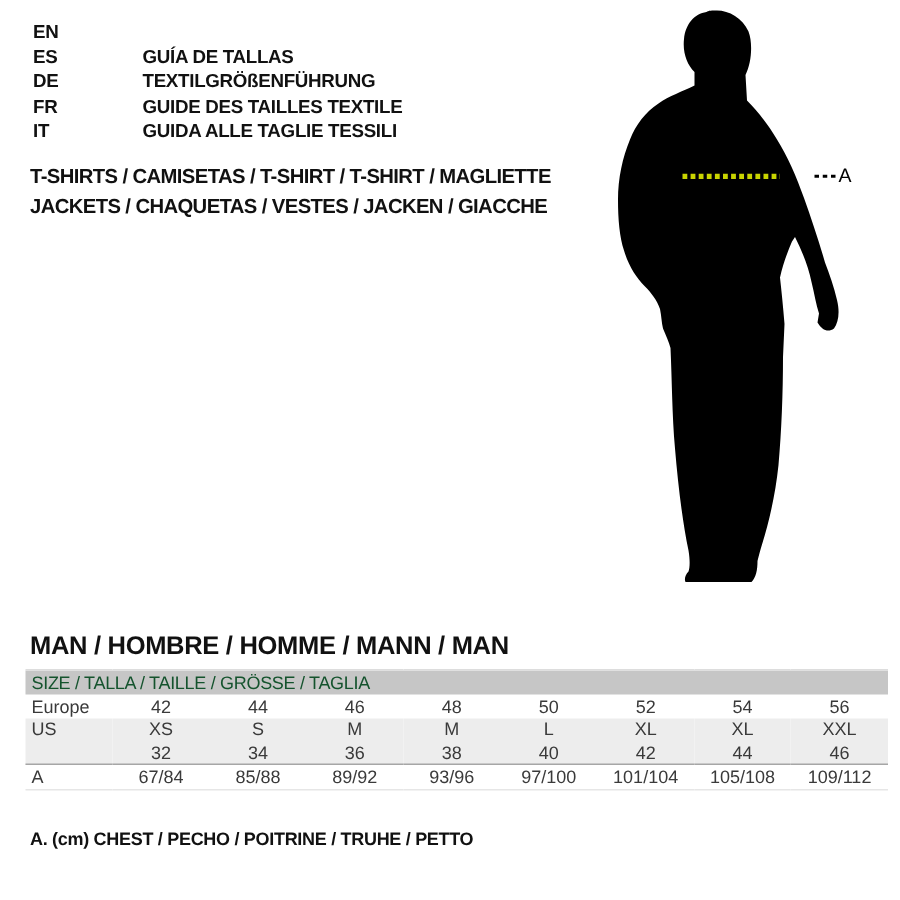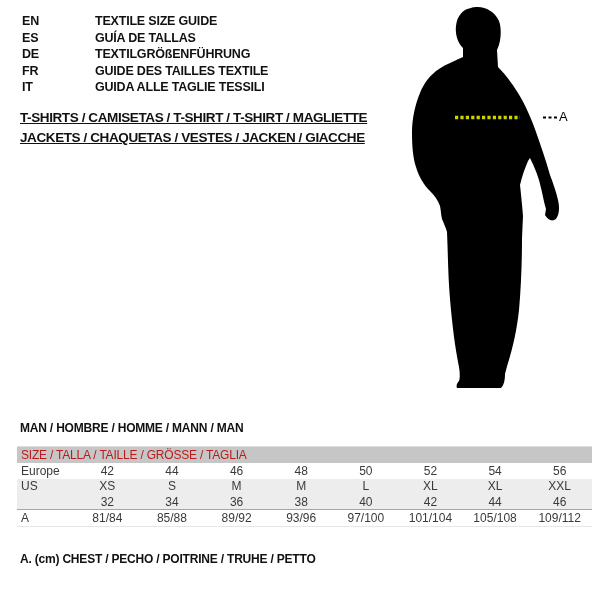--- a/index.html
+++ b/index.html
@@ -14,56 +14,55 @@
 
   
   .lang-block { position:absolute; left:22px; top:13px; }
   .lang-row { display:flex; height:16.5px; align-items:center;
               font-size:12.5px; font-weight:700; letter-spacing:-0.2px;gap:37px; }
   .lang-code { width:36px; }
 
   
   .products { position:absolute; left:20px; top:108px;
               font-size:13.5px; font-weight:700; line-height:19.5px;
-              letter-spacing:-0.4px; white-space:nowrap;text-decoration:underline; }
+              letter-spacing:-0.4px; white-space:nowrap; }
 
   
   .figure-wrap { position:absolute; left:410px; top:0; width:190px; height:400px; }
   .figure-wrap svg { display:block; }
   .a-label { position:absolute; left:559px; top:109px; font-size:13px; color:#000; }
 
   
   .section-title { position:absolute; left:20px; top:421px;
-                   font-size:12px; font-weight:700; letter-spacing:-0.2px; }
+                   font-size:17px; font-weight:700; letter-spacing:-0.2px; }
 
   
   .size-table { position:absolute; left:17px; top:446px; width:575px;
                 border-collapse:collapse; table-layout:fixed;
                 font-size:12px; color:#3a3a3a; }
-  .size-table th { background:var(--header-bg,#c6c6c6); color:#b91c1c;
+  .size-table th { background:var(--header-bg,#c6c6c6); color:#14532d;
                    font-weight:400; text-align:left; height:16px;
                    padding:1px 0 1px 4px; border-top:1px solid #dddddd;
                    letter-spacing:-0.2px; }
   .size-table td { height:15.5px; text-align:center; padding:0; }
   .size-table td.row-label { text-align:left; padding-left:4px; }
   .size-table tr.shaded td { background:var(--shaded-bg,#ededed); }
   .size-table tr.last-row td { border-top:1px solid var(--divider,#a6a6a6);
                                height:17px; border-bottom:1px solid #e6e6e6; }
 
   
   .footnote { position:absolute; left:20px; top:552px;
               font-size:12px; font-weight:700; letter-spacing:-0.2px; }
 </style>
 </head>
 <body>
 
 <div class="lang-block">
   <div class="lang-row">
     <span class="lang-code">EN</span>
-    <span>TEXTILE SIZE GUIDE</span>
   </div>
   <div class="lang-row">
     <span class="lang-code">ES</span>
     <span>GUÍA DE TALLAS</span>
   </div>
   <div class="lang-row">
     <span class="lang-code">DE</span>
     <span>TEXTILGRÖßENFÜHRUNG</span>
   </div>
   <div class="lang-row">
@@ -151,21 +150,21 @@
       <td>34</td>
       <td>36</td>
       <td>38</td>
       <td>40</td>
       <td>42</td>
       <td>44</td>
       <td>46</td>
     </tr>
     <tr class="last-row">
       <td class="row-label">A</td>
-      <td>81/84</td>
+      <td>67/84</td>
       <td>85/88</td>
       <td>89/92</td>
       <td>93/96</td>
       <td>97/100</td>
       <td>101/104</td>
       <td>105/108</td>
       <td>109/112</td>
     </tr>
   </tbody>
 </table>

